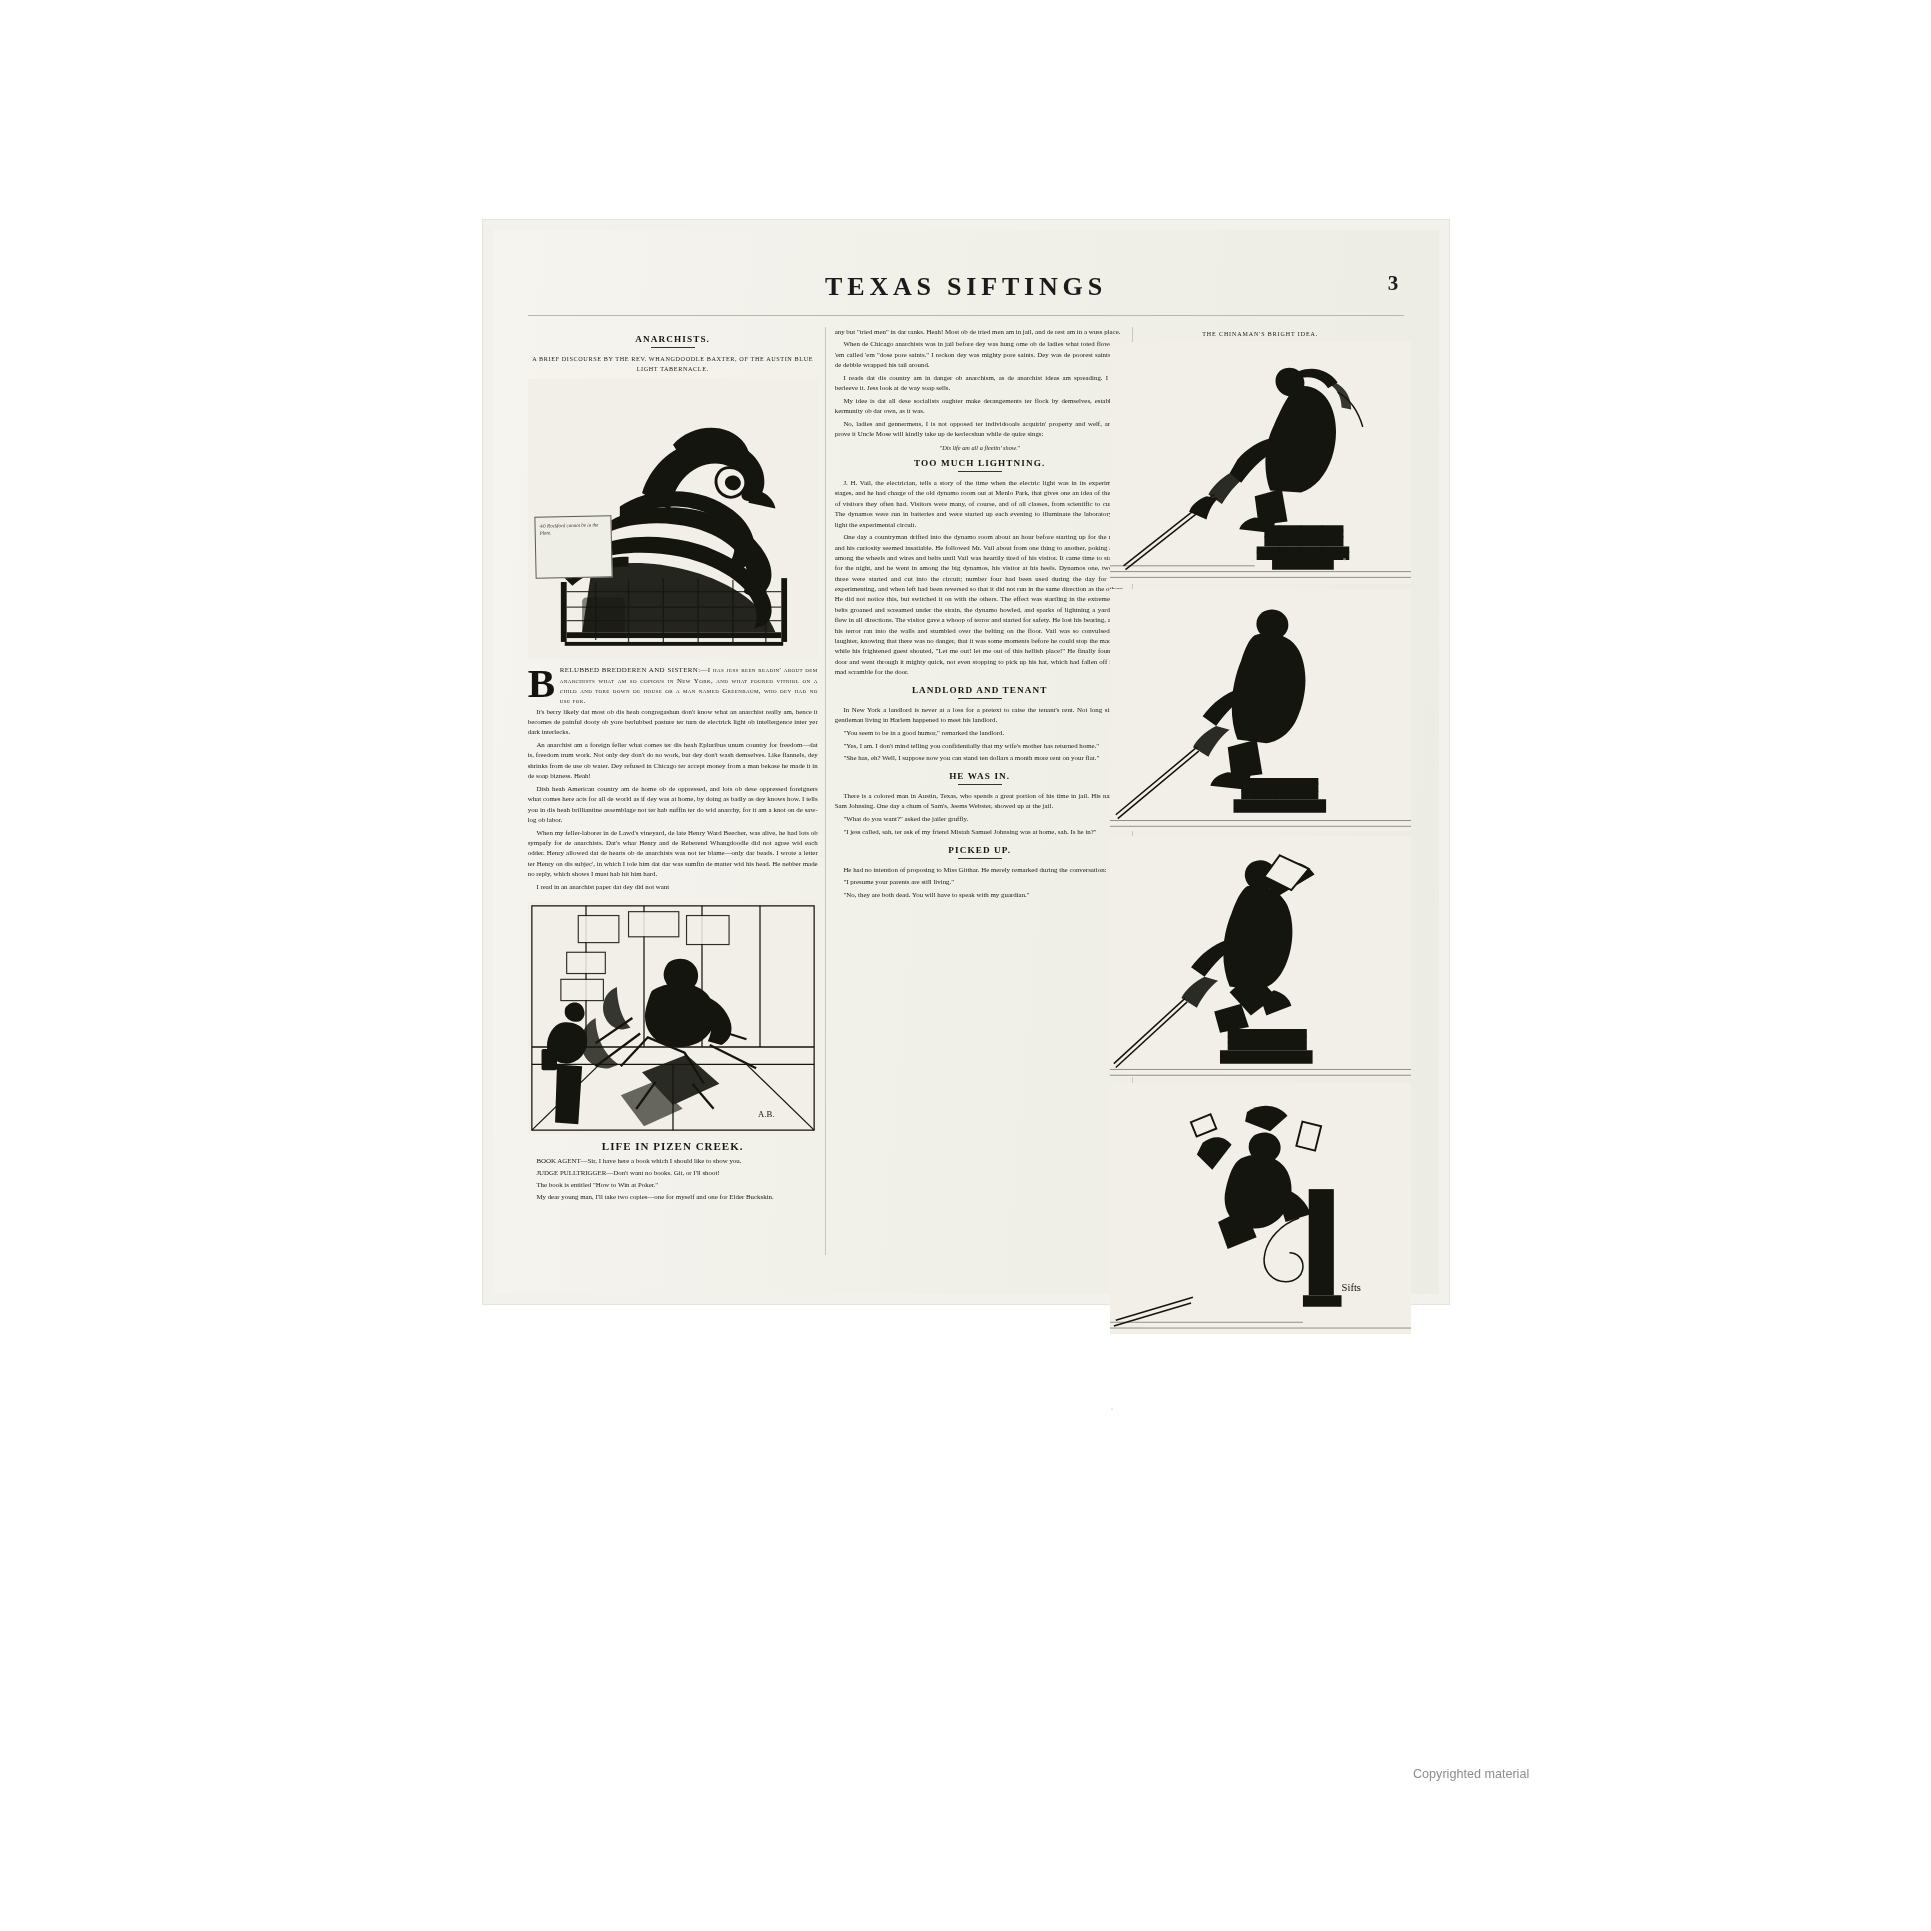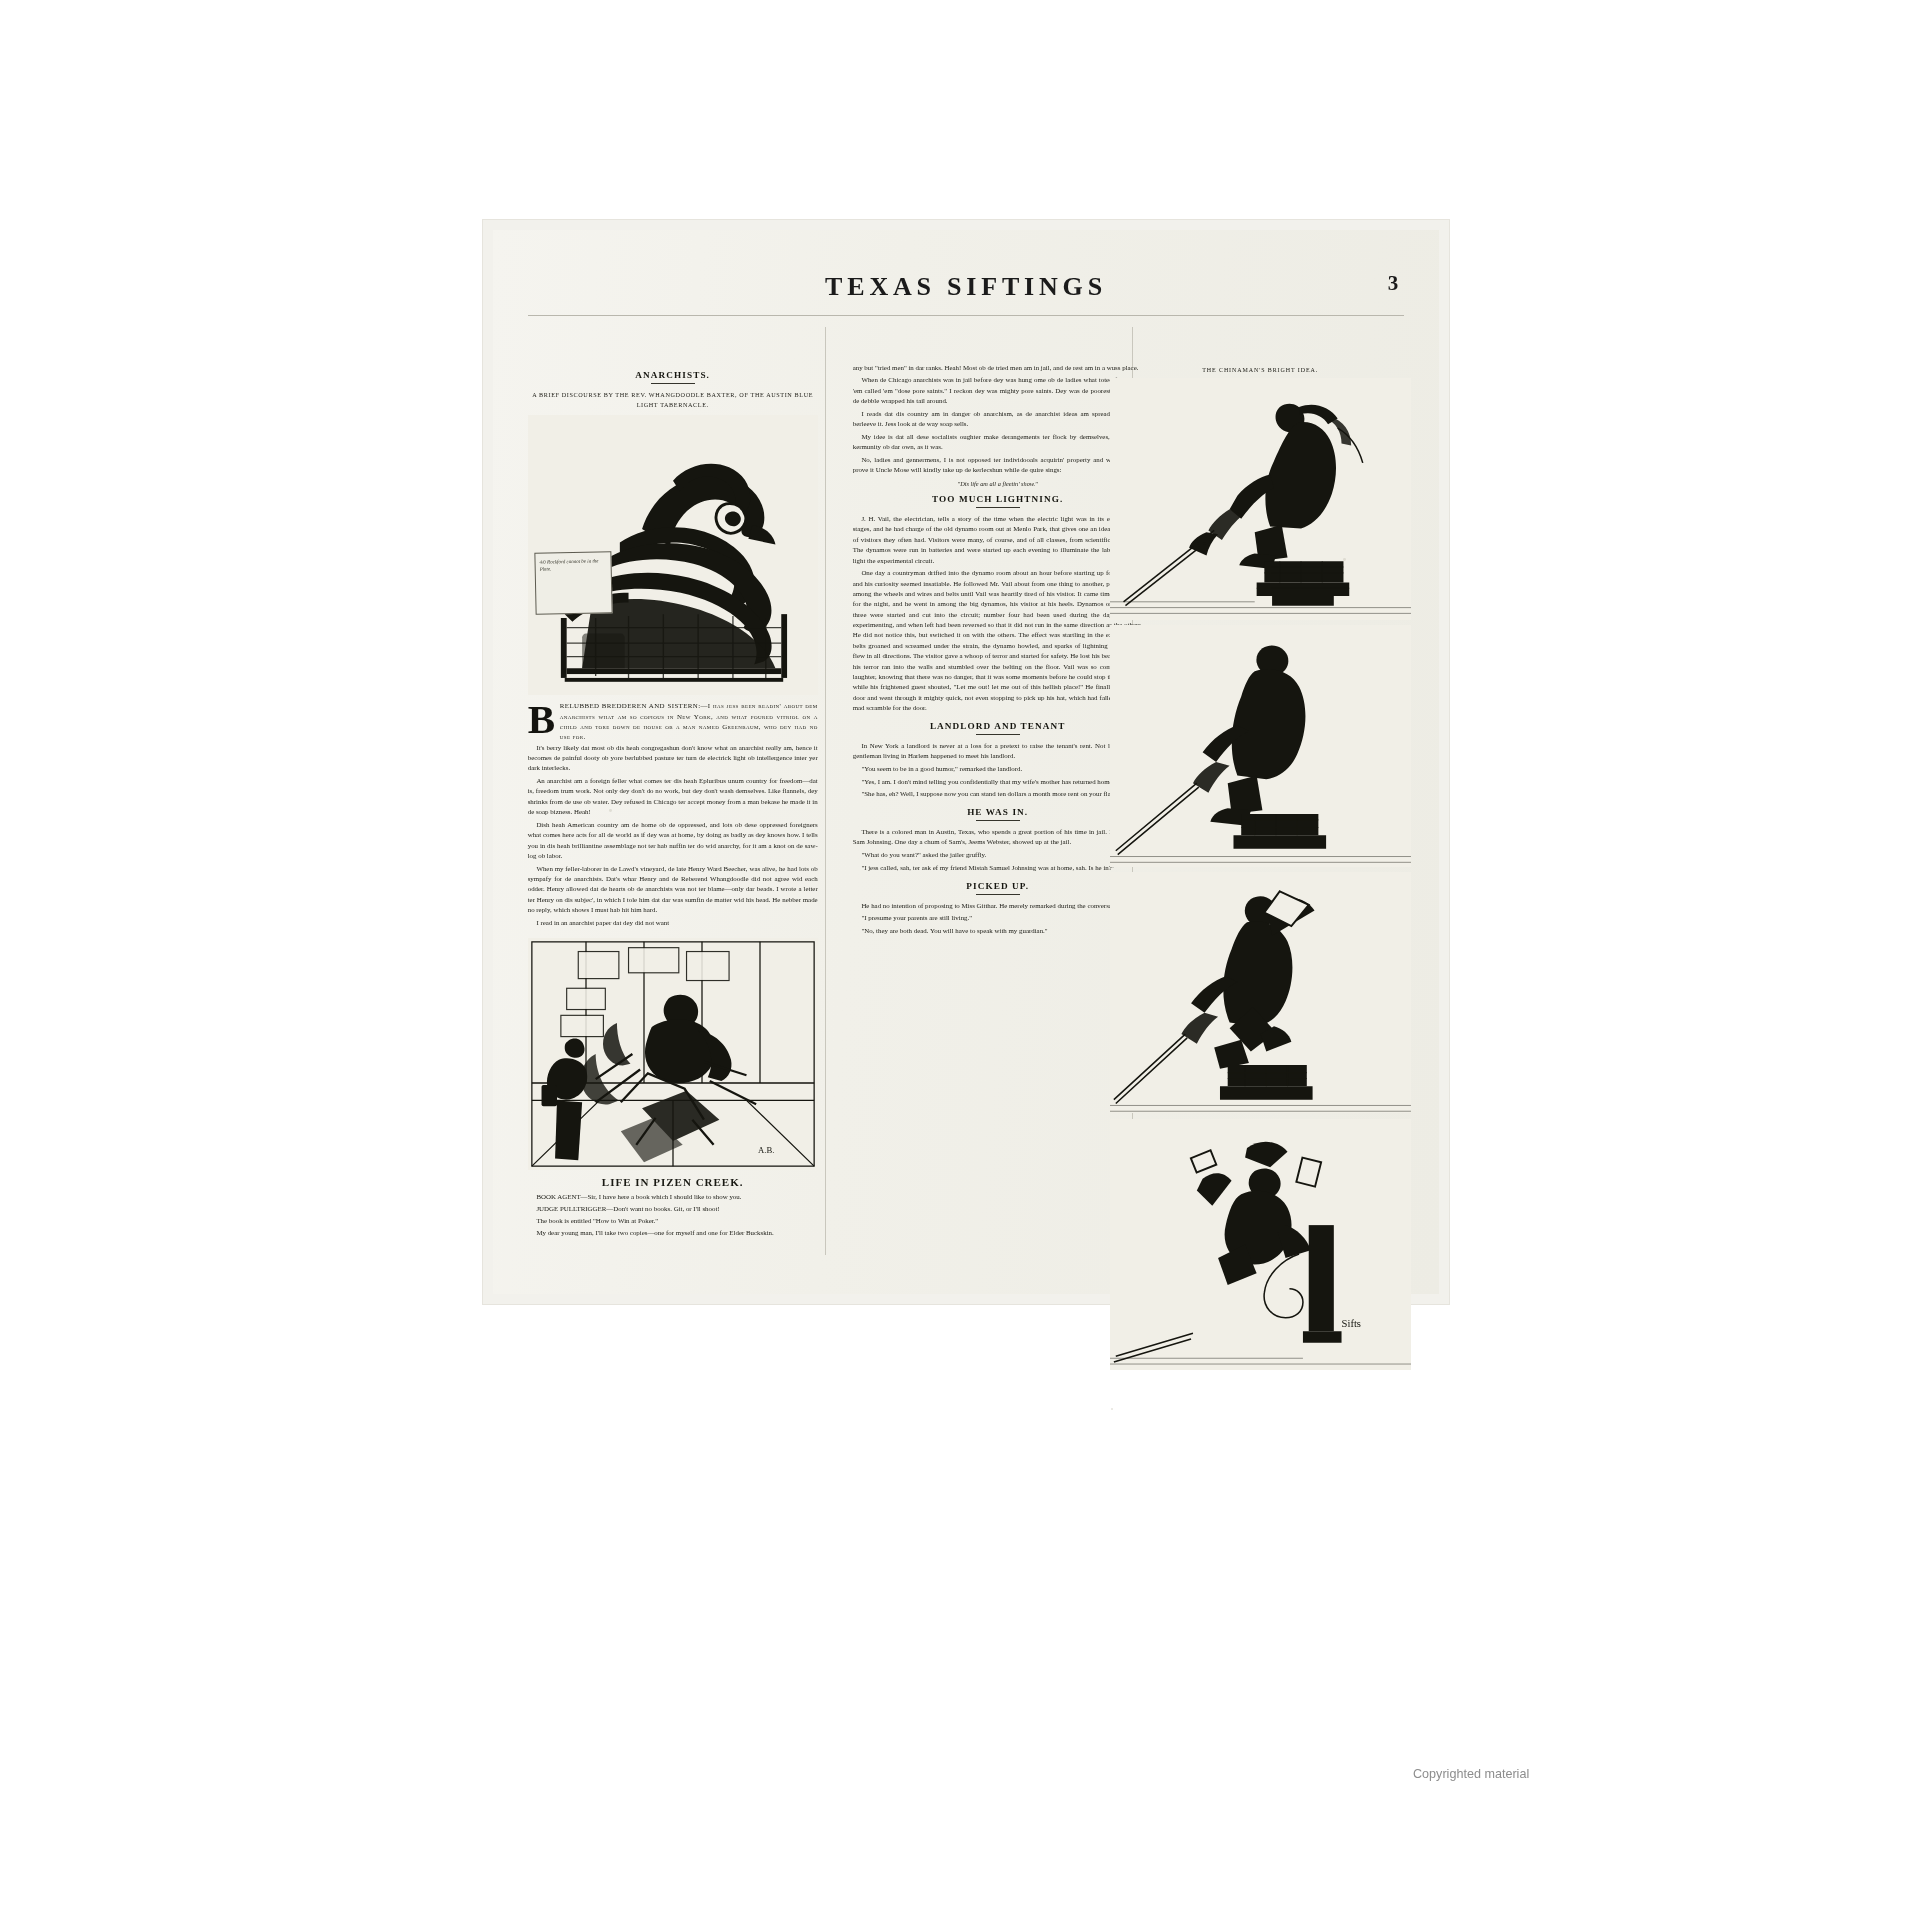--- a/index.html
+++ b/index.html
@@ -9,23 +9,23 @@
         box-shadow:0 0 0 1px #e6e4dd;}
   .scan-inner{position:absolute;left:9.7px;top:9.7px;right:9.7px;bottom:9.7px;background:#f4f3ee;}
   .paper{position:absolute;left:0;top:0;width:100%;height:100%;
          background:linear-gradient(95deg,#f5f4ef 0%,#f1f0e9 40%,#edece4 100%);}
   .masthead{position:absolute;left:0;right:0;top:42px;text-align:center;}
   .masthead .title{font-family:"Liberation Serif",serif;font-size:26px;letter-spacing:4.8px;
         color:#1b1b1b;font-weight:700;}
   .pageno{position:absolute;right:41px;top:41px;font-size:21px;font-weight:700;color:#1a1a1a;}
   .rule-top{position:absolute;left:35px;right:35px;top:85px;height:1px;background:#b9b7ad;}
   .cols{position:absolute;left:35px;right:35px;top:97px;bottom:39px;}
-  .col{position:absolute;top:0;bottom:0;margin-top:36px;}
+  .col{position:absolute;top:0;bottom:0;}
   .col1{left:0;width:290px;}
-  .col2{left:325px;width:290px;}
+  .col2{left:307px;width:290px;}
   .col3{left:582px;width:301px;}
   .vrule{position:absolute;top:0;bottom:0;width:1px;background:#c9c7bd;}
   .vr1{left:297px;}
   .vr2{left:604px;}
   .hd{text-align:center;font-size:9.2px;letter-spacing:1.1px;font-weight:700;color:#15150f;
       margin:7.7px 0 1.9px 0;text-transform:uppercase;}
   .hd-rule{width:44px;height:1px;background:#35342c;margin:2.9px auto 5.8px auto;}
   .subhd{text-align:center;font-size:6.2px;letter-spacing:0.6px;color:#24231c;line-height:1.55;
       text-transform:uppercase;margin-bottom:5.8px;}
   p.body{font-size:6.9px;line-height:1.5;text-align:justify;color:#20201a;margin:0 0 2.4px 0;

